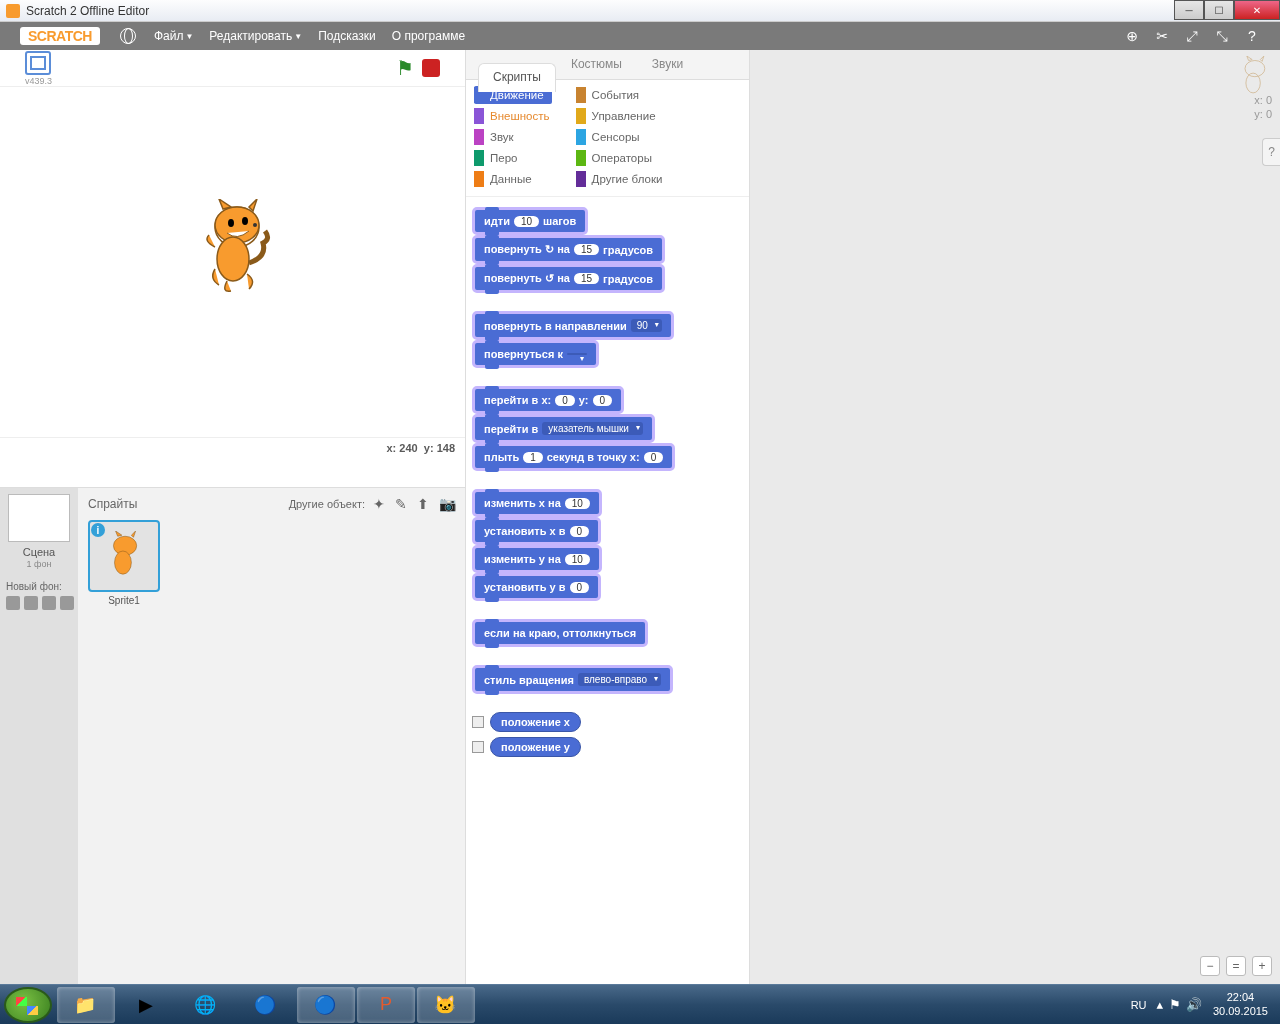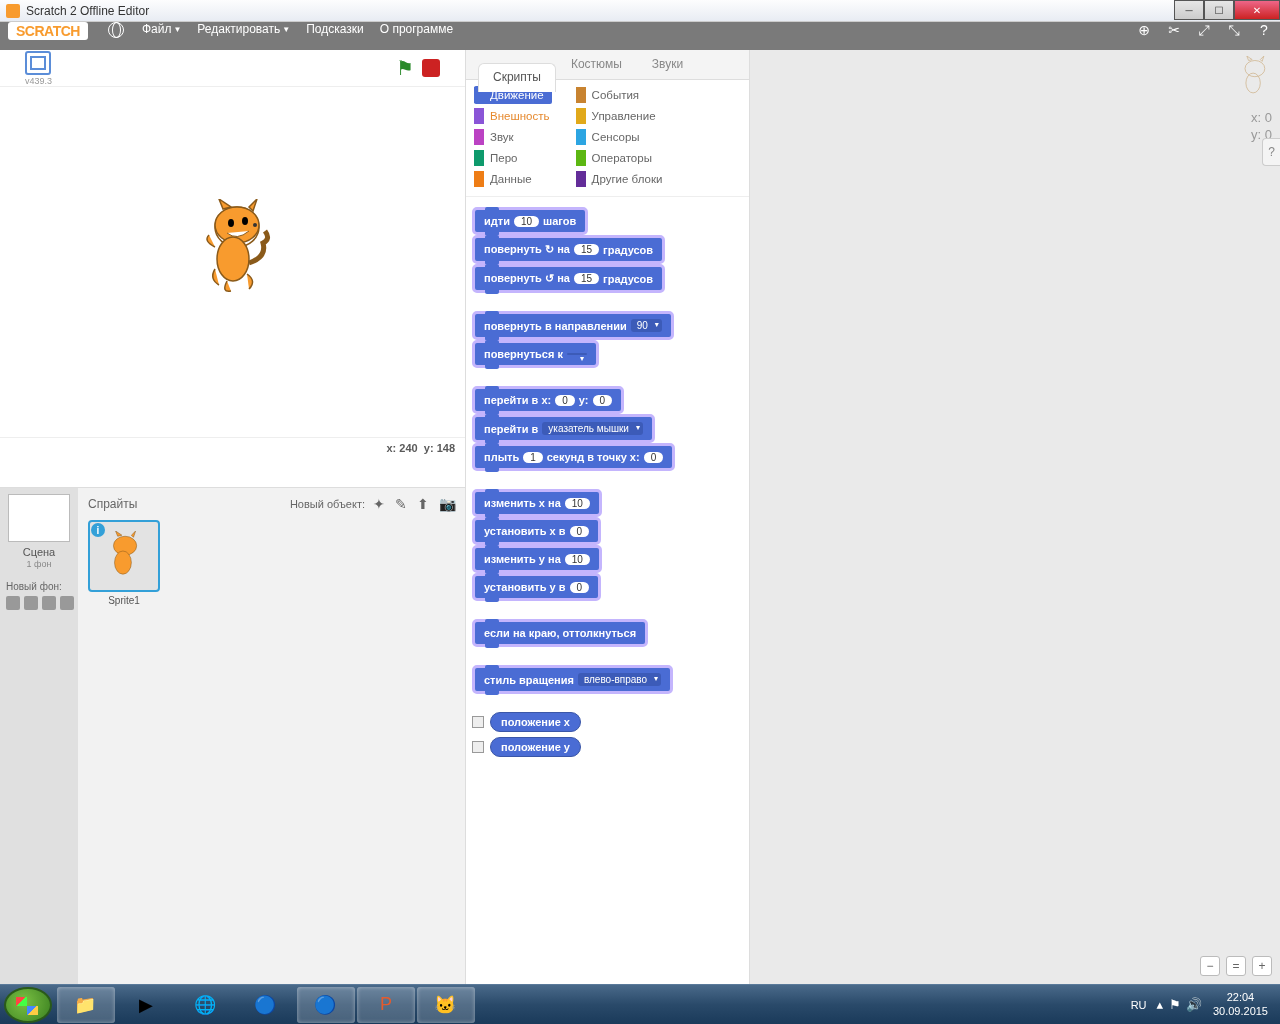--- a/index.html
+++ b/index.html
@@ -4,21 +4,21 @@
 <style>
 * { margin:0; padding:0; box-sizing:border-box; font-family:Arial,Helvetica,sans-serif; }
 body { width:1280px; height:1024px; background:#fff; overflow:hidden; position:relative; }
 .titlebar { height:22px; background:linear-gradient(180deg,#fdfdfe,#e8ecf3); border-bottom:1px solid #ccc; display:flex; align-items:center; padding:0 6px; font-size:12px; color:#333; }
 .titlebar-icon { width:14px; height:14px; background:#f89b2e; border-radius:2px; margin-right:6px; }
 .win-btns { position:absolute; right:0; top:0; display:flex; }
 .win-btn { width:30px; height:20px; display:flex; align-items:center; justify-content:center; font-size:10px; border:1px solid #555; }
 .win-min { background:linear-gradient(#e6e6e6,#ccc); }
 .win-max { background:linear-gradient(#e6e6e6,#ccc); }
 .win-close { background:linear-gradient(#e68,#c22); color:#fff; width:46px; }
-.menubar { height:28px; background:#7a7a7a; display:flex; align-items:flex-start; padding:0 8px; color:#fff; font-size:12px; }
+.menubar { height:28px; background:#7a7a7a; display:flex; align-items:center; padding:0 20px; color:#fff; font-size:12px; }
 .logo { background:#fff; color:#f89b2e; font-weight:900; padding:1px 8px; border-radius:3px; margin-right:10px; font-size:14px; letter-spacing:-0.5px;}
 .menu-item { margin:0 8px; cursor:pointer; display:inline-flex; align-items:center; }
 .menu-drop { font-size:8px; margin-left:2px; }
 .globe { width:16px; height:16px; border:1.5px solid #fff; border-radius:50%; margin:0 10px; position:relative;}
 .globe::before{content:"";position:absolute;left:3px;top:-1px;width:7px;height:14px;border:1px solid #fff;border-radius:50%;}
 .tool-icons { margin-left:auto; display:flex; gap:14px; }
 .ticon { width:16px; height:16px; color:#fff; display:flex; align-items:center; justify-content:center; font-size:14px;}
 .main { display:flex; height:calc(100% - 22px - 28px - 40px); }
 .leftpane { width:466px; display:flex; flex-direction:column; border-right:1px solid #ddd;}
 .stage-area { background:#fff; position:relative; height:438px; border-bottom:1px solid #ddd;}
@@ -65,21 +65,21 @@
 .block::after{content:"";position:absolute;left:10px;bottom:-4px;width:14px;height:4px;background:#4a6cd4;border-radius:0 0 2px 2px;}
 .block-row { display:flex;}
 .pill { background:#fff; color:#333; border-radius:10px; padding:0 7px; font-size:10px; min-width:14px; text-align:center; font-weight:normal;}
 .dd { background:#3c5bb8; border-radius:3px; padding:1px 14px 1px 6px; font-size:10px; position:relative; font-weight:normal;}
 .dd::after{content:"▾";position:absolute;right:3px;font-size:8px;}
 .reporter-row { display:flex; align-items:center; gap:6px; margin-bottom:5px;}
 .checkbox { width:12px; height:12px; border:1px solid #999; background:#eee;}
 .reporter { background:#4a6cd4; color:#fff; font-size:11px; font-weight:bold; padding:3px 10px; border-radius:10px; border:1px solid #3a56a8;}
 .rightpane { width:530px; background:#eaeaea; position:relative; background-image:radial-gradient(circle,#dcdcdc 0.5px,transparent 0.5px); background-size:12px 12px;}
 .rp-cat { position:absolute; right:8px; top:6px; width:36px; height:36px; opacity:0.7;}
-.rp-coords { position:absolute; right:8px; top:60px; font-size:13px; color:#999; text-align:right; line-height:1.3;}
+.rp-coords { position:absolute; right:8px; top:43px; font-size:11px; color:#999; text-align:right; line-height:1.3;}
 .rp-zoom { position:absolute; right:8px; bottom:8px; display:flex; gap:6px;}
 .zbtn { width:20px; height:20px; background:#fff; border:1px solid #bbb; border-radius:3px; font-size:12px; display:flex; align-items:center; justify-content:center; color:#666;}
 .help-tab { position:absolute; right:0; top:88px; width:18px; height:28px; background:#f4f4f4; border:1px solid #ccc; border-right:none; border-radius:4px 0 0 4px; font-size:12px; color:#888; display:flex; align-items:center; justify-content:center;}
 .taskbar { position:absolute; bottom:0; left:0; right:0; height:40px; background:linear-gradient(180deg,#4a6a8a 0%,#2a4a6a 50%,#1a3a5a); display:flex; align-items:center; padding:0 4px; border-top:1px solid #5a7a9a;}
 .start { width:48px; height:36px; background:radial-gradient(circle at 40% 40%,#7ac043,#3a8020); border-radius:50%; border:2px solid #2a5a1a; margin-right:4px; position:relative;}
 .start::after{content:"";position:absolute;left:10px;top:8px;width:22px;height:18px;background:linear-gradient(135deg,#f44 0 50%,#4f4 0) top left/11px 9px no-repeat, linear-gradient(135deg,#48f 0 50%,#fc4 0) bottom right/11px 9px no-repeat;}
 .task-item { width:58px; height:36px; margin:0 1px; border-radius:3px; display:flex; align-items:center; justify-content:center; font-size:18px;}
 .task-item.active { background:rgba(255,255,255,0.2); box-shadow:inset 0 0 4px rgba(255,255,255,0.4);}
 .tray { margin-left:auto; display:flex; align-items:center; color:#fff; font-size:11px; gap:10px; padding-right:8px;}
 .tray-time { text-align:center; line-height:1.25;}
@@ -174,21 +174,21 @@
         <div class="bd-icons">
           <div class="bdi"></div>
           <div class="bdi"></div>
           <div class="bdi"></div>
           <div class="bdi"></div>
         </div>
       </div>
       <div class="sprite-list">
         <div class="sprite-head">
           <span>Спрайты</span>
-          <span class="new-obj">Новый объект:</span>
+          <span class="new-obj">Другие объект:</span>
           <div class="obj-icons">
             <span class="obji">✦</span>
             <span class="obji">✎</span>
             <span class="obji">⬆</span>
             <span class="obji">📷</span>
           </div>
         </div>
         <div style="display:inline-block">
           <div class="sprite-thumb">
             <span class="info-i">i</span>

